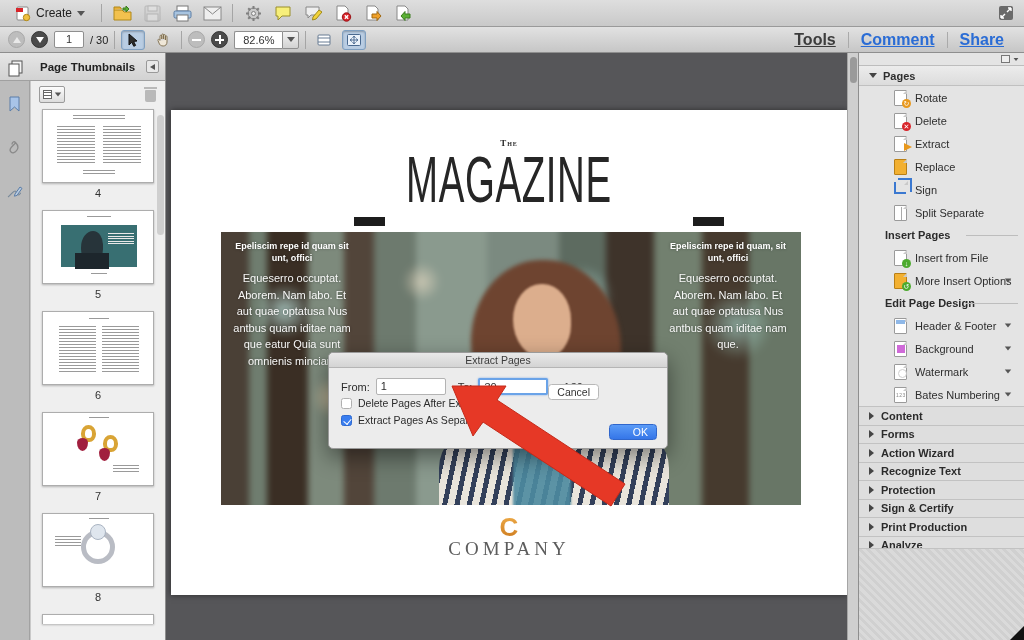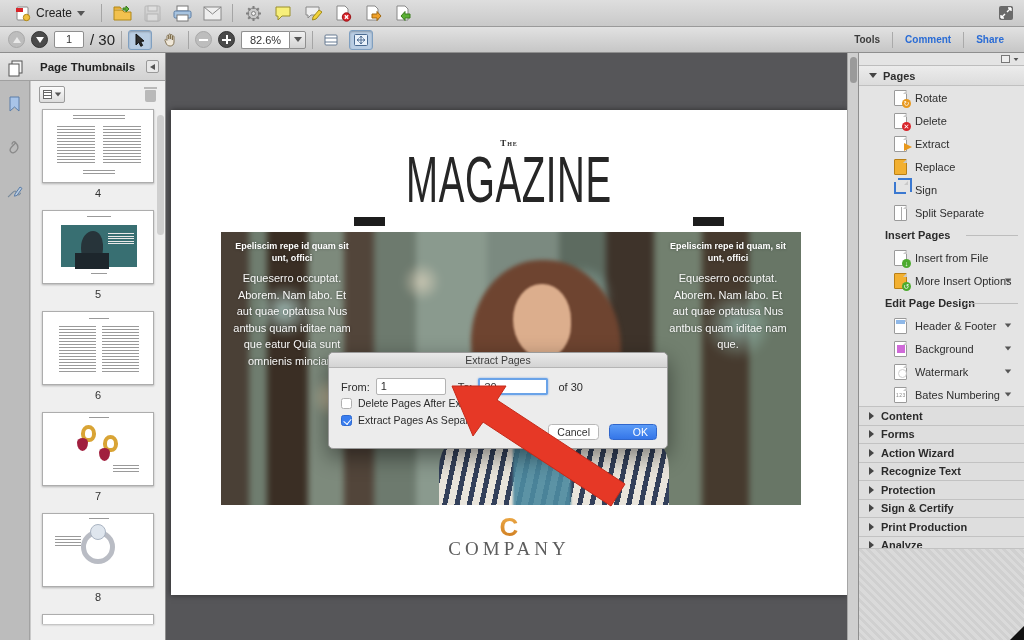--- a/index.html
+++ b/index.html
@@ -20,32 +20,32 @@
   
   .tb-nav { position:absolute; left:0; top:27px; width:1024px; height:26px;
     background:linear-gradient(#e2e2e2,#c6c6c6); border-bottom:1px solid #8e8e8e;
     display:flex; align-items:center; padding:0 8px; gap:6px; }
   .circle-btn { width:17px; height:17px; border-radius:50%; display:flex; align-items:center; justify-content:center; }
   .circle-btn.dim { background:#bdbdbd; border:1px solid #a8a8a8; }
   .circle-btn.dark { background:#4a4a4a; border:1px solid #333; }
   .arrow-up-w { width:0;height:0;border-left:4px solid transparent;border-right:4px solid transparent;border-bottom:6px solid #e9e9e9; }
   .arrow-dn-w { width:0;height:0;border-left:4px solid transparent;border-right:4px solid transparent;border-top:6px solid #fff; }
   .pg-input { width:30px; height:17px; background:#fff; border:1px solid #8f8f8f; border-radius:2px; text-align:center; font-size:11px; line-height:15px; }
-  .pg-total { color:#222; font-size:15px; }
+  .pg-total { color:#222; font-size:11px; }
   .tool-btn { width:24px; height:20px; border-radius:3px; display:flex; align-items:center; justify-content:center; }
   .tool-btn.active { background:#b9cde3; border:1px solid #7f9fc0; box-shadow:inset 0 1px 2px rgba(0,0,0,.25); }
   .minus-glyph { width:9px; height:2px; background:#fff; }
   .plus-glyph { position:relative; width:9px; height:9px; }
   .plus-glyph:before { content:""; position:absolute; left:0; top:3.5px; width:9px; height:2px; background:#fff; }
   .plus-glyph:after { content:""; position:absolute; left:3.5px; top:0; width:2px; height:9px; background:#fff; }
   .zoom-box { display:flex; align-items:center; }
   .zoom-val { width:48px; height:18px; background:#fff; border:1px solid #8f8f8f; border-right:none; border-radius:2px 0 0 2px; text-align:center; line-height:16px; font-size:11px; }
   .zoom-dd { width:17px; height:18px; background:linear-gradient(#f2f2f2,#d2d2d2); border:1px solid #8f8f8f; border-radius:0 2px 2px 0; display:flex; align-items:center; justify-content:center; }
   .nav-right { display:flex; align-items:center; height:100%; margin-left:auto; }
-  .nav-link { padding:0 12px; font-size:10px; font-weight:bold; height:100%; display:flex; align-items:center; }
+  .nav-link { padding:0 12px; font-size:16px; font-weight:bold; height:100%; display:flex; align-items:center;text-decoration:underline; }
   .nav-link.dark { color:#3c3c3c; }
   .nav-link.blue { color:#2a6cd5; }
   .nav-vsep { width:1px; height:16px; background:#aaa; }
 
   
   #sidebar { position:absolute; left:0; top:53px; width:166px; bottom:0; background:#c9c9c9; border-right:1px solid #8e8e8e; }
   .sb-header { position:absolute; left:0; top:0; width:100%; height:28px; background:linear-gradient(#e6e6e6,#d2d2d2); border-bottom:1px solid #a0a0a0; display:flex; align-items:center; }
   .sb-title { font-weight:bold; font-size:11.5px; color:#222; margin-left:40px; }
   .sb-collapse { position:absolute; right:6px; top:7px; width:13px; height:13px; background:#e8e8e8; border:1px solid #999; border-radius:2px; display:flex; align-items:center; justify-content:center; }
   .tri-left { width:0;height:0;border-top:3.5px solid transparent;border-bottom:3.5px solid transparent;border-right:5px solid #555; }
@@ -123,21 +123,21 @@
   .dlg-input { width:70px; height:17px; background:#fff; border:1px solid #b3b3b3; border-radius:2px; font-size:11px; padding:0 4px; line-height:15px; }
   .dlg-input.focused { border:2px solid #6aa3e8; box-shadow:0 0 2px rgba(90,150,230,.8); }
   .dlg-check { position:absolute; left:12px; display:flex; align-items:center; gap:6px; font-size:10.5px; color:#2c2c2c; }
   .chk { width:11px; height:11px; border-radius:2.5px; }
   .chk.off { background:#fff; border:1px solid #b0b0b0; }
   .chk.on { background:#3a7ef0; border:1px solid #2f6ad0; position:relative; }
   .chk.on:after { content:""; position:absolute; left:2.5px; top:1px; width:3.5px; height:6px; border:solid #fff; border-width:0 1.6px 1.6px 0; transform:rotate(40deg); }
   .dlg-btns { position:absolute; right:10px; bottom:8px; display:flex; gap:10px; }
   .btn { min-width:48px; height:16px; border-radius:3.5px; font-size:10.5px; text-align:right; line-height:15px; padding:0 8px; }
   .btn.plain { background:#fff; border:1px solid #b8b8b8; color:#333; }
-  .btn.primary { background:linear-gradient(#5a9bf7,#3576e8); border:1px solid #2f66cc; color:#fff; }
+  .btn.primary { background:linear-gradient(#5a9bf7,#3576e8); border:1px solid #2f66cc; color:#fff;margin-top:40px; }
 
   
   #arrow-overlay { position:absolute; left:0; top:0; width:1024px; height:640px; pointer-events:none; z-index:6; }
 
   
   #rightpanel { position:absolute; right:0; top:53px; width:166px; bottom:0; background:#e4e4e4; border-left:1px solid #8e8e8e; font-size:11px; }
   .rp-topbar { height:13px; border-bottom:1px solid #bdbdbd; display:flex; justify-content:flex-end; align-items:center; padding-right:4px; gap:2px; }
   .rp-panelico { width:9px; height:8px; border:1px solid #777; background:#eee; }
   .rp-header { height:20px; background:linear-gradient(#ececec,#dcdcdc); border-bottom:1px solid #c0c0c0; display:flex; align-items:center; gap:6px; padding-left:10px; font-weight:bold; color:#2e2e2e; }
   .tri-dn { width:0;height:0;border-left:4px solid transparent;border-right:4px solid transparent;border-top:5px solid #444; }

